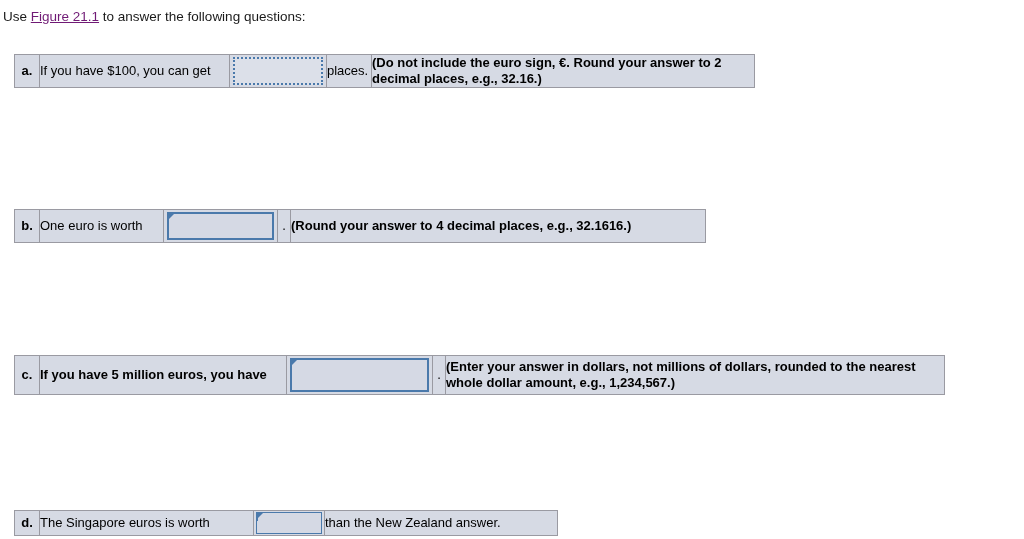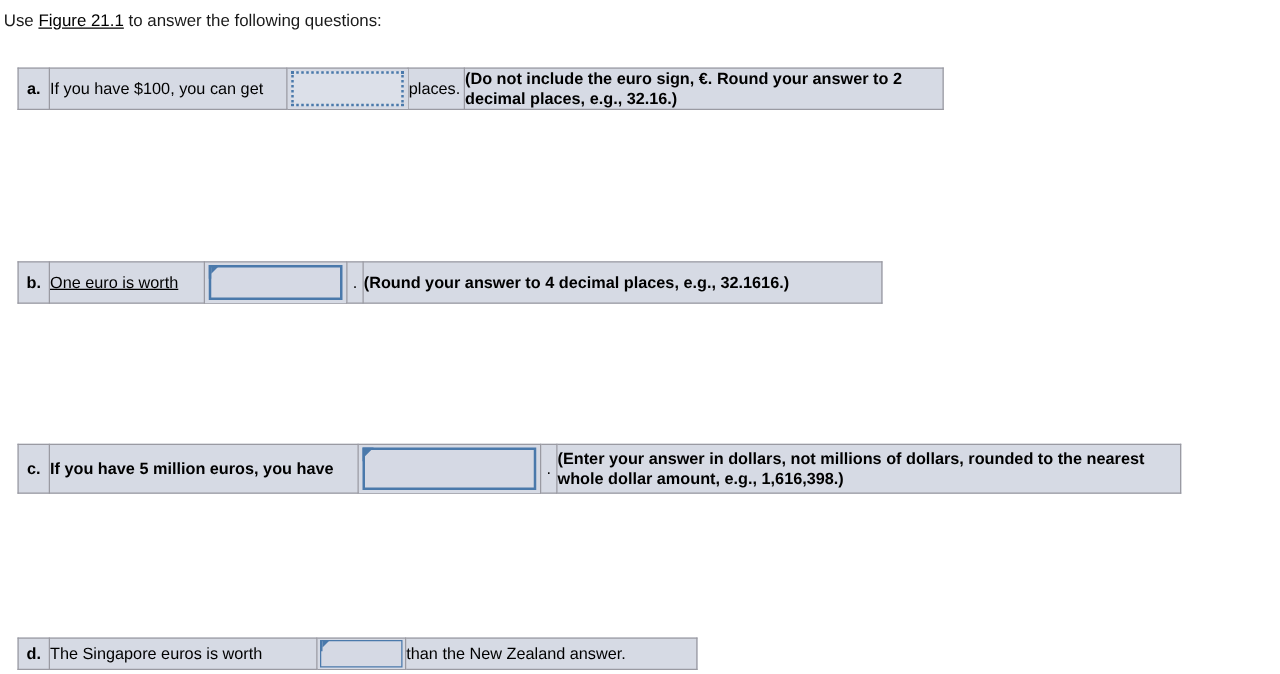--- a/index.html
+++ b/index.html
@@ -21,21 +21,21 @@
   .intro {
     position: absolute;
     left: 3px;
     top: 8px;
     font-size: 13.5px;
     line-height: 18px;
     white-space: nowrap;
     color: #1a1a1a;
   }
   .intro .figlink {
-    color: #000000;
+    color: #701a75;
     text-decoration: underline;
     cursor: pointer;
   }
 
   
   .qtable {
     position: absolute;
     border-collapse: collapse;
     table-layout: fixed;
     background: #d8dce6;
@@ -151,21 +151,21 @@
     <td class="cell-tail" style="width:44px;">places.</td>
     <td class="cell-hint">(Do not include the euro sign, €. Round your answer to 2 decimal places, e.g., 32.16.)</td>
   </tr>
 </tbody>
   </table>
 
 <table class="qtable" style="left:14px; top:209px; width:692px;">
   <tbody>
       <tr>
     <td class="cell-letter">b.</td>
-    <td class="cell-text" style="width:123px;text-decoration:underline;">One euro is worth</td>
+    <td class="cell-text" style="width:123px;">One euro is worth</td>
     <td class="cell-input" style="width:113px;">
       <div class="input-wrap">
         <input class="ansbox" type="text" value="" style="">
         <span class="flag">
           <span class="pole"></span>
               <span class="banner"></span>
         </span>
       </div>
     </td>
     <td class="cell-period">.</td>
@@ -182,21 +182,21 @@
     <td class="cell-input" style="width:145px;">
       <div class="input-wrap">
         <input class="ansbox" type="text" style="height: 34px;" value="">
         <span class="flag">
           <span class="pole"></span>
               <span class="banner"></span>
         </span>
       </div>
     </td>
     <td class="cell-period">.</td>
-    <td class="cell-hint">(Enter your answer in dollars, not millions of dollars, rounded to the nearest whole dollar amount, e.g., 1,616,398.)</td>
+    <td class="cell-hint">(Enter your answer in dollars, not millions of dollars, rounded to the nearest whole dollar amount, e.g., 1,234,567.)</td>
   </tr>
 </tbody>
   </table>
 
 <table class="qtable" style="left:14px; top:510px; width:544px;">
   <tbody>
       <tr>
     <td class="cell-letter">d.</td>
     <td class="cell-text" style="width:213px;">The Singapore euros is worth</td>
     <td class="cell-input" style="width:70px;">

